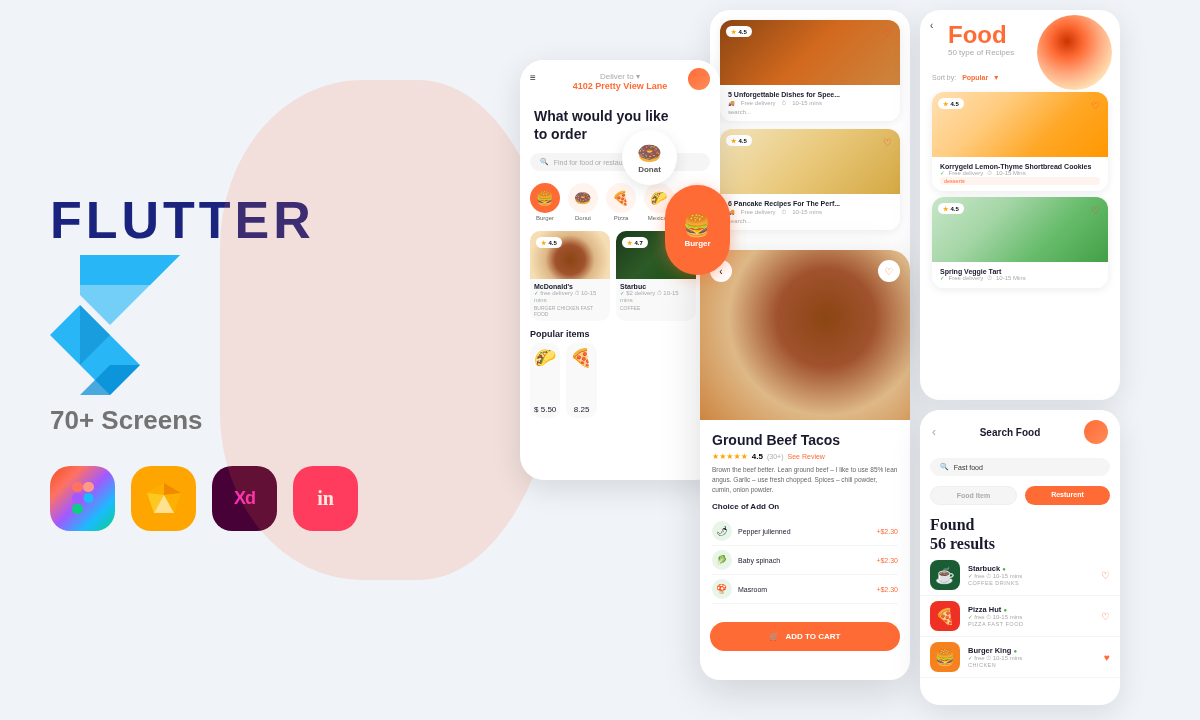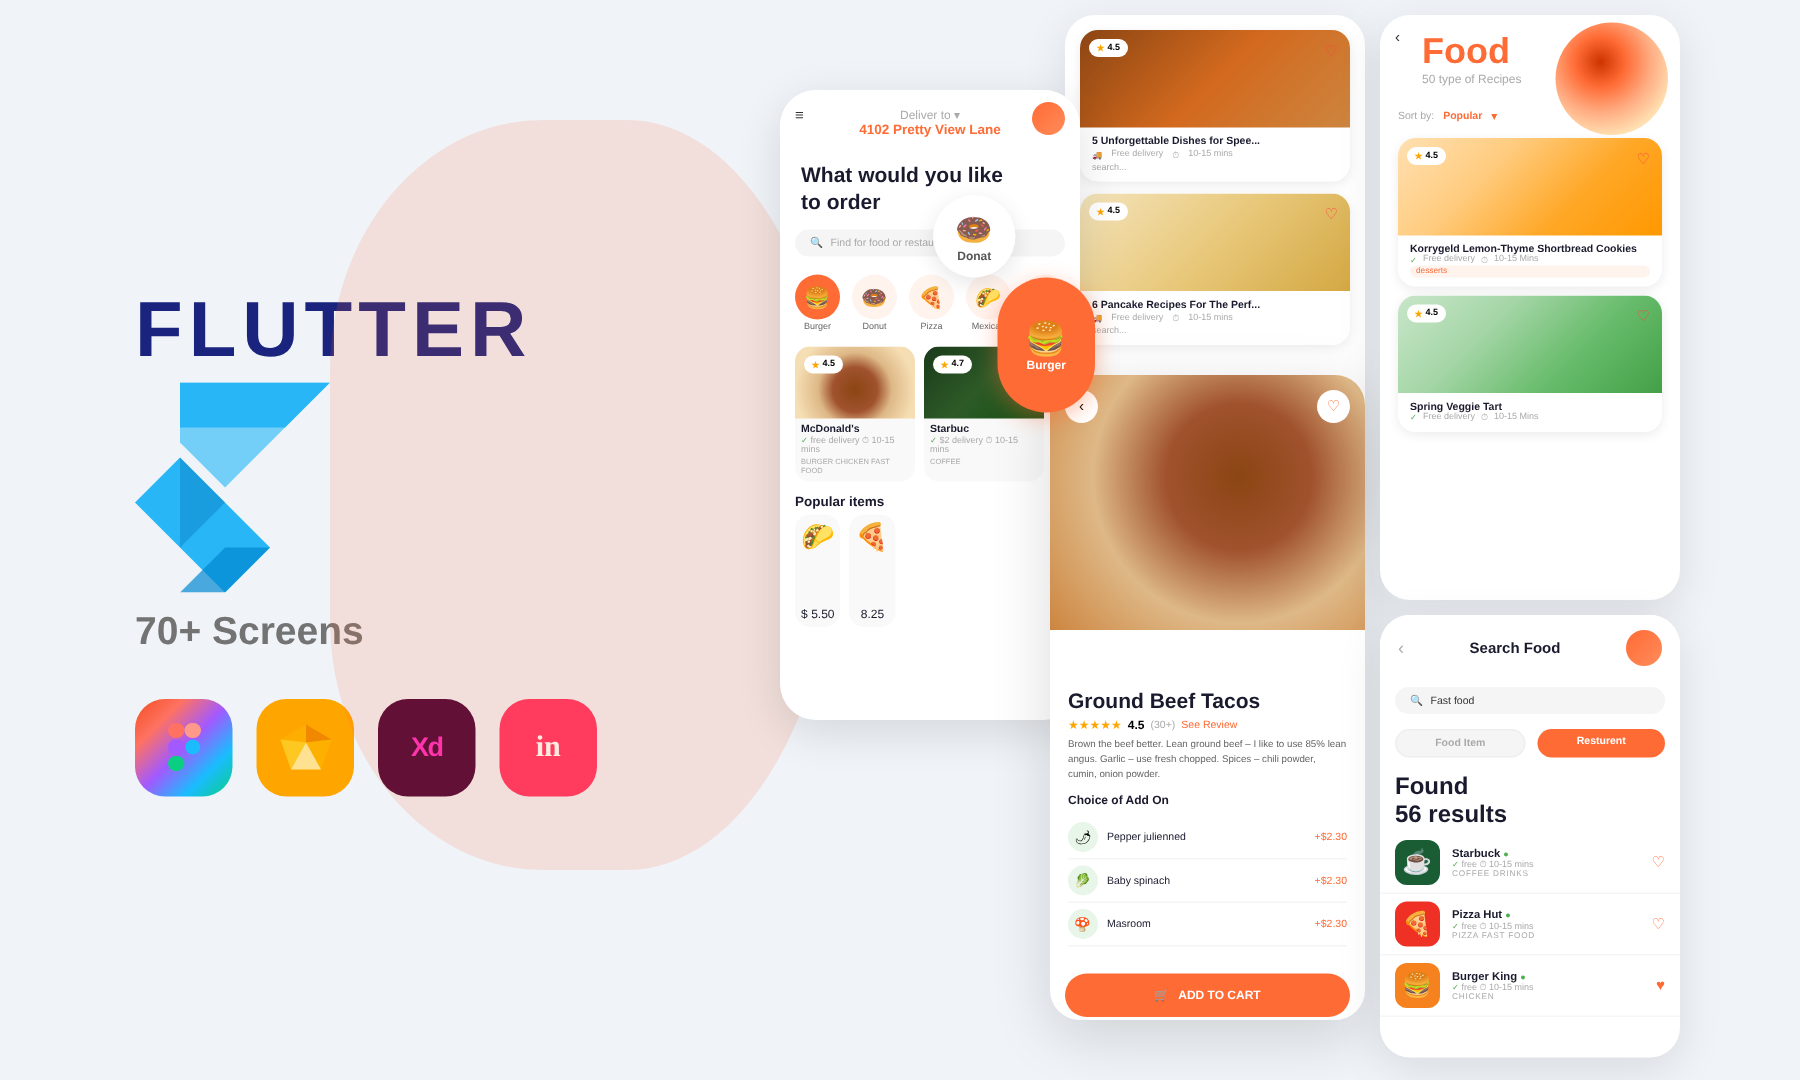--- a/index.html
+++ b/index.html
@@ -15,21 +15,20 @@
     
     .left-section {
       position: absolute;
       left: 0; top: 0;
       width: 430px;
       height: 720px;
       display: flex;
       flex-direction: column;
       justify-content: center;
       padding: 40px 50px;
-      margin-left: 40px;
     }
 
     .flutter-text {
       font-size: 52px;
       font-weight: 900;
       letter-spacing: 4px;
       color: #1a237e;
       font-family: 'Segoe UI', Arial, sans-serif;
     }
 
@@ -431,21 +430,20 @@
     }
 
     .p3-content {
       padding: 12px 12px 8px;
     }
 
     .p3-title {
       font-size: 14px;
       font-weight: 800;
       color: #1a1a2e;
-      margin-top: 27px;
     }
 
     .p3-rating-row {
       display: flex;
       align-items: center;
       gap: 4px;
       margin: 4px 0;
     }
 
     .p3-stars {
@@ -696,20 +694,21 @@
     }
 
     .p5-filter-inactive {
       background: #f5f5f5;
       color: #aaa;
       border: 1px solid #eee;
     }
 
     .p5-results-header {
       padding: 6px 10px 2px;
+      font-family: Liberation Serif, serif;
     }
 
     .p5-found {
       font-size: 16px;
       font-weight: 800;
       color: #1a1a2e;
       line-height: 1.2;
     }
 
     .p5-result-item {

